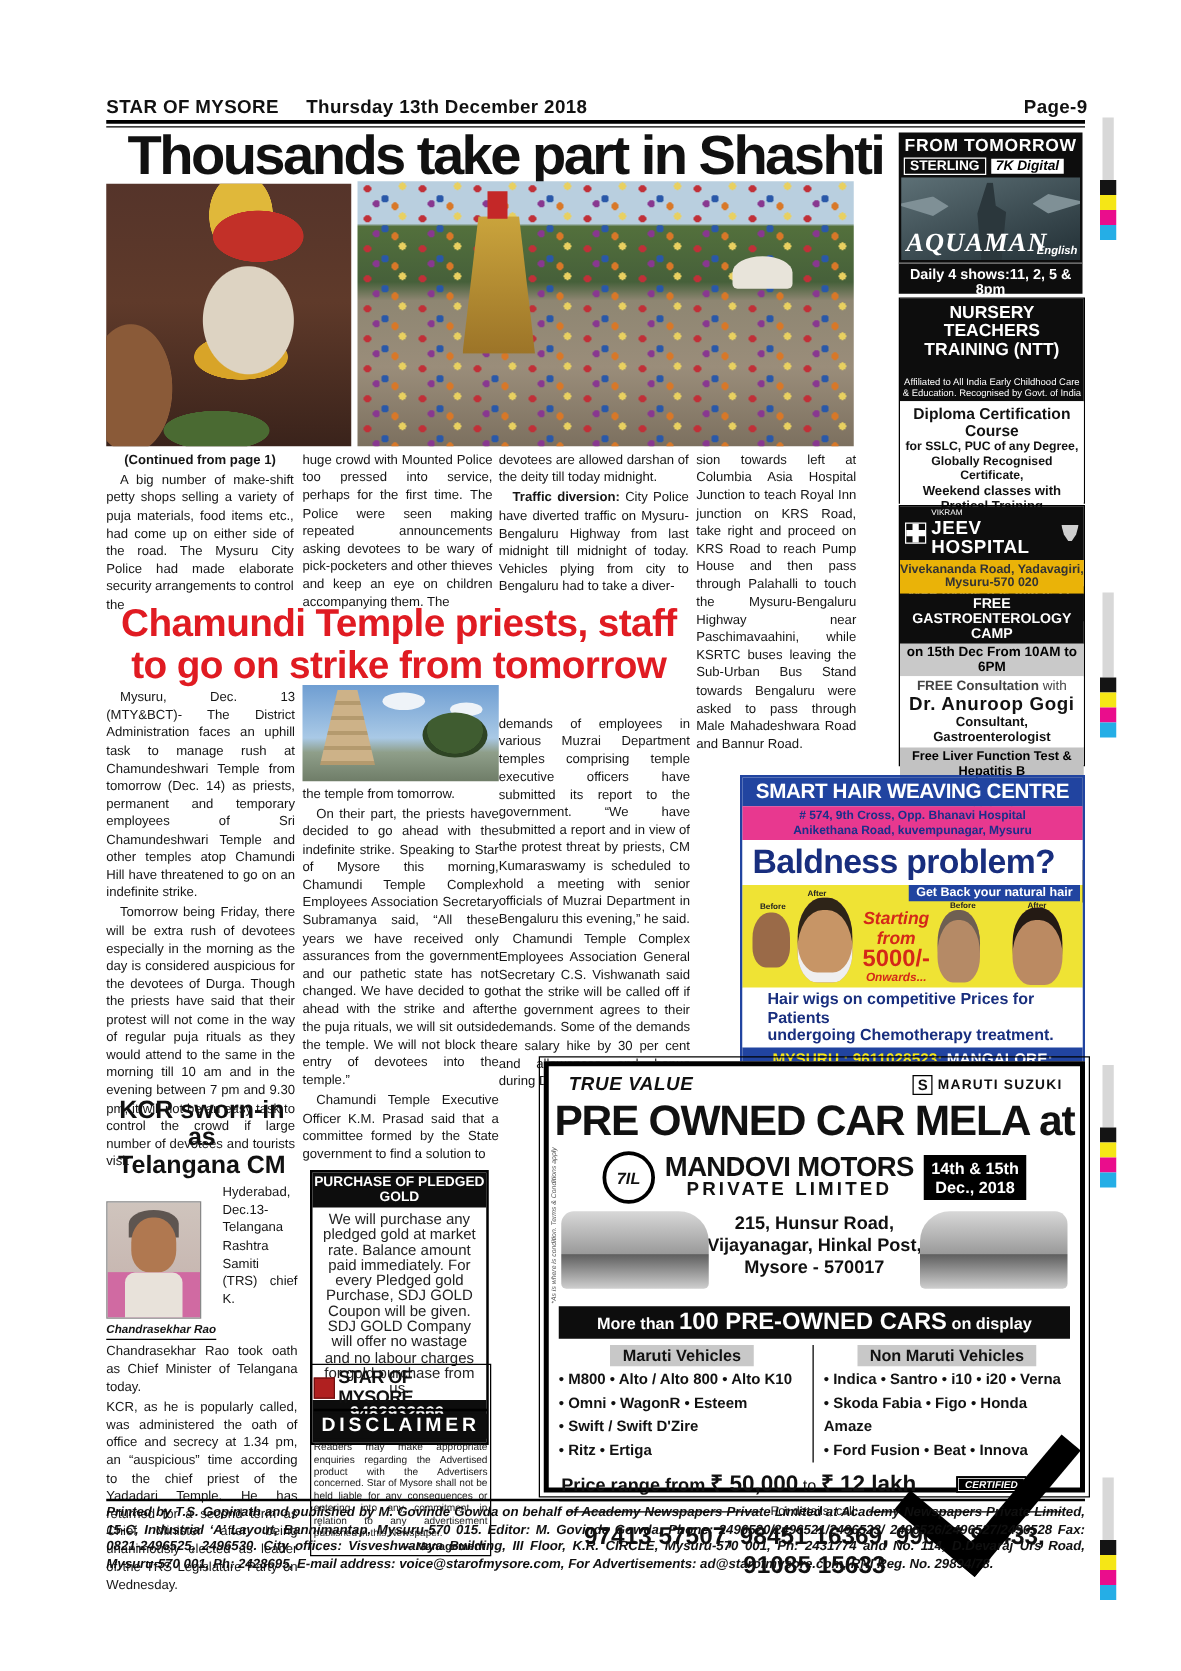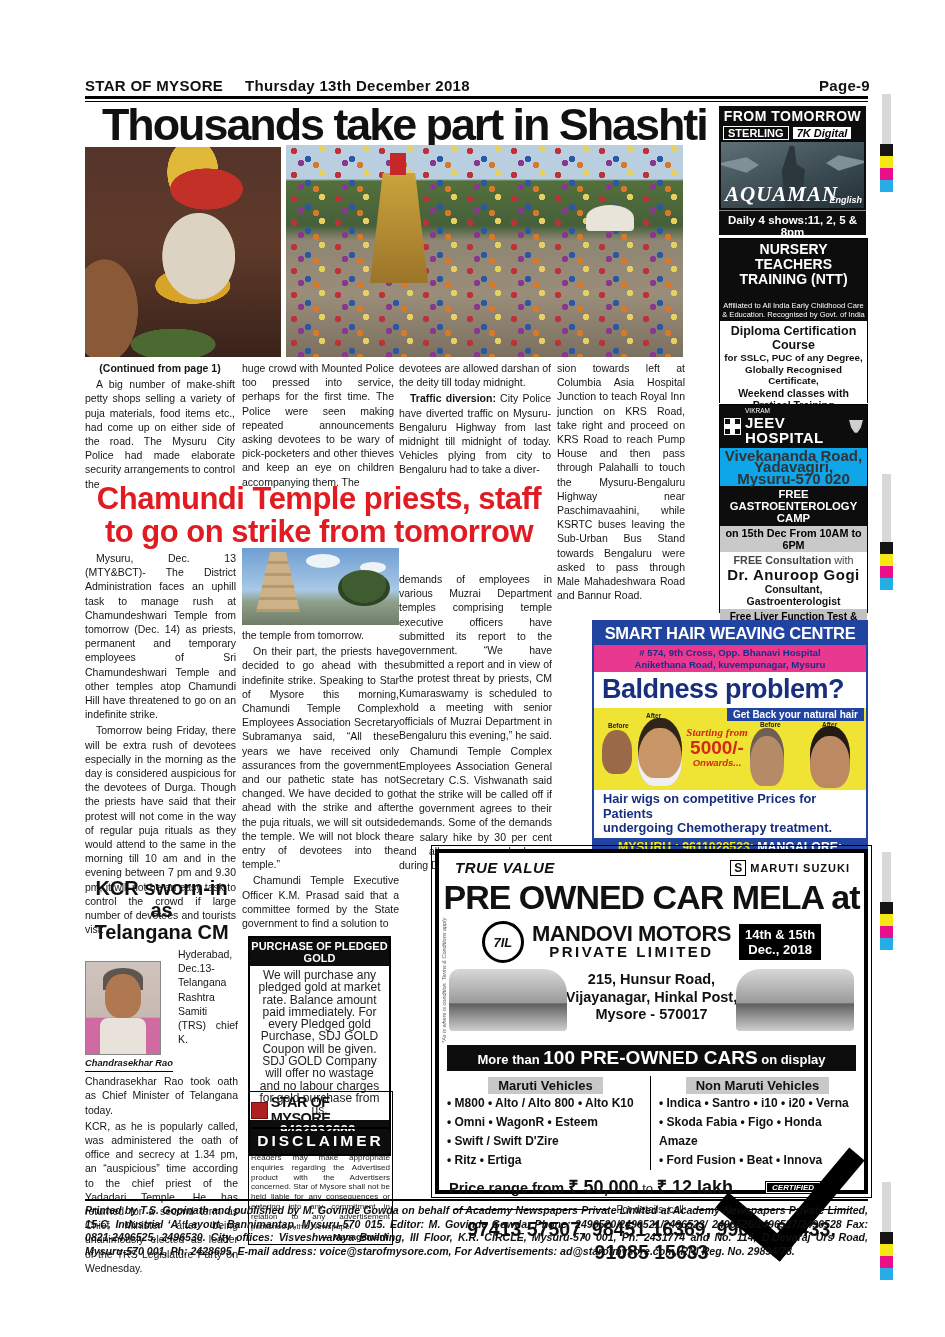--- a/index.html
+++ b/index.html
@@ -154,21 +154,21 @@
 
   <div class="abs" style="left:719px;top:404px;width:147px;height:207px;border:1px solid #000;">
     <div class="ad-black" style="display:flex;align-items:center;gap:4px;padding:3px 4px;">
       <div class="cross-icon"></div>
       <div style="flex:1;">
         <div style="font-size:6.5px;line-height:6.5px;">VIKRAM</div>
         <div class="b" style="font-size:15px;line-height:15px;letter-spacing:.5px;">JEEV HOSPITAL</div>
       </div>
       <div class="organ-icon"></div>
     </div>
-    <div class="ctr b" style="background:#0ea5e9;color:#333;font-size:15px;line-height:11.5px;padding:2px 0;">
+    <div class="ctr b" style="background:#eab308;color:#333;font-size:10px;line-height:11.5px;padding:2px 0;">
       <div>Vivekananda Road, Yadavagiri,</div>
       <div>Mysuru-570 020</div>
     </div>
     <div class="ad-black ctr b" style="font-size:11.3px;padding:2px 0;">FREE GASTROENTEROLOGY CAMP</div>
     <div class="graybar ctr b" style="font-size:10.8px;padding:1px 0;">on 15th Dec From 10AM to 6PM</div>
     <div class="ctr" style="background:#fff;padding:2px 0;">
       <div style="font-size:10.8px;color:#444;"><span class="b">FREE Consultation</span><span> with</span></div>
       <div class="b" style="font-size:15px;letter-spacing:.5px;">Dr. Anuroop Gogi</div>
       <div class="b" style="font-size:10.5px;">Consultant, Gastroenterologist</div>
     </div>
@@ -274,26 +274,26 @@
       <div class="hair-blue b abs" style="right:2px;top:0px;font-size:10px;padding:1px 6px;">Get Back your natural hair</div>
       <span class="lbl" style="left:14px;top:14px;">Before</span>
       <span class="lbl" style="left:52px;top:4px;">After</span>
       <span class="lbl" style="left:166px;top:13px;">Before</span>
       <span class="lbl" style="left:228px;top:13px;">After</span>
       <div class="head-shape" style="left:8px;top:22px;width:30px;height:44px;background:#9a6a48;"></div>
       <div class="head-shape" style="left:44px;top:10px;width:44px;height:68px;background:#c79566;box-shadow:inset 0 -8px 0 #efefef, inset 0 10px 0 #2e2418;"></div>
       <div class="head-shape" style="left:156px;top:20px;width:34px;height:58px;background:#b58a66;box-shadow:inset 0 8px 0 #6e5f52;"></div>
       <div class="head-shape" style="left:216px;top:18px;width:40px;height:62px;background:#bb8a62;box-shadow:inset 0 10px 0 #241a14;"></div>
       <div class="abs red-txt ctr" style="left:92px;top:18px;width:62px;">
-        <div class="b i" style="font-size:11px;font-family:Liberation Serif, serif;">Starting from</div>
+        <div class="b i" style="font-size:14px;">Starting from</div>
         <div class="b" style="font-size:19px;line-height:19px;">5000/-</div>
         <div class="b i" style="font-size:9.5px;">Onwards...</div>
       </div>
     </div>
-    <div class="navy b" style="background:#fff;font-size:12.8px;line-height:14.5px;padding:2px 0 2px 9px;">
+    <div class="navy b" style="background:#fff;font-size:12.8px;line-height:14.5px;padding:2px 0 2px 20px;">
       <div>Hair wigs on competitive Prices for Patients</div>
       <div>undergoing Chemotherapy treatment.</div>
     </div>
     <div class="hair-blue ctr b" style="font-size:12.3px;padding:2px 0;">
       <span style="color:#f5e616;">MYSURU :  9611028523;</span><span> MANGALORE: 9343142258</span>
     </div>
   </div>
 
   <div class="abs car-outer" style="left:431px;top:845px;width:439px;height:351px;">
     <div class="car-frame">

